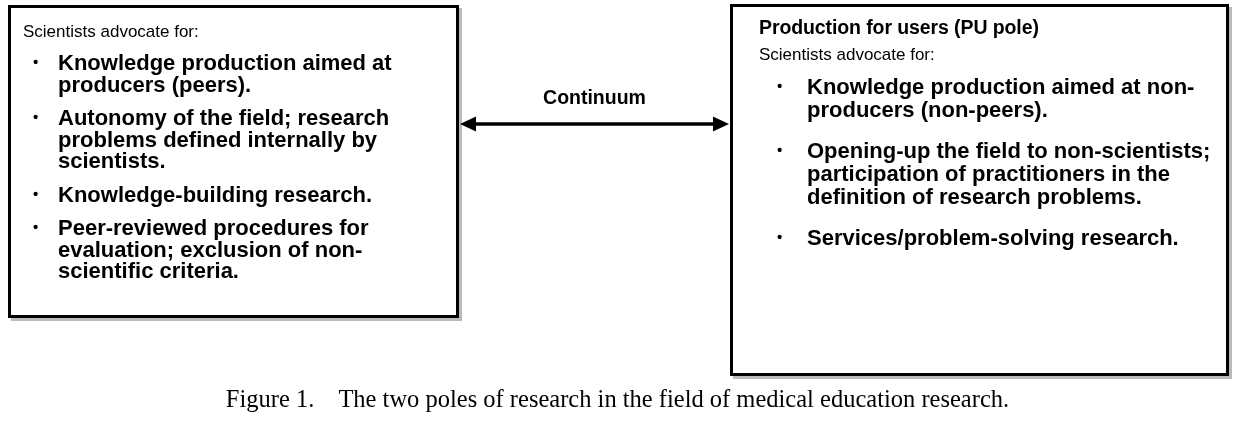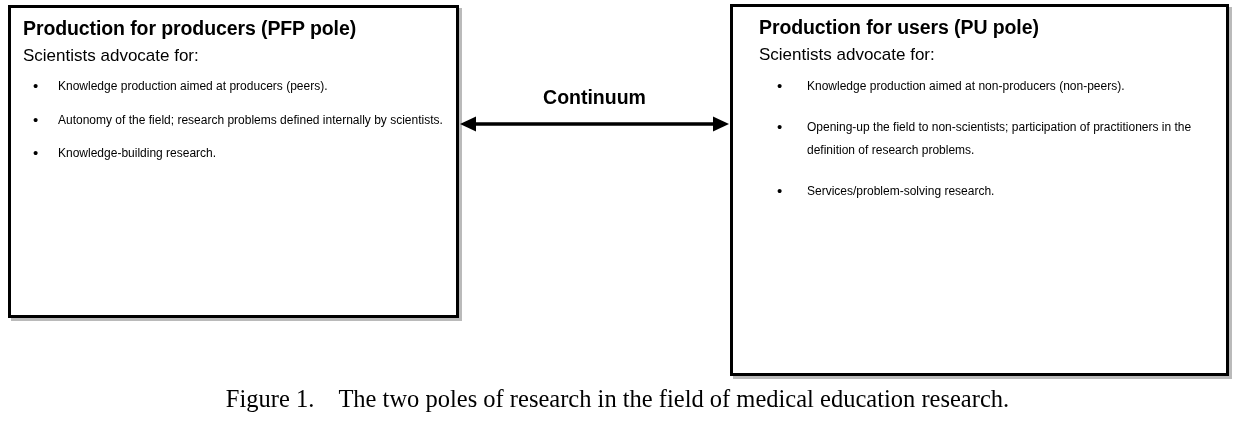--- a/index.html
+++ b/index.html
@@ -52,23 +52,24 @@
     margin: 4px 0 10px 0;
   }
 
   ul.bullets {
     list-style: none;
     margin: 0;
     padding: 0;
   }
   ul.bullets > li {
     position: relative;
-    font-size: 12px;
+    font-size: 22px;
     padding-left: 35px;
     margin-bottom: 13px;
+    font-weight: bold;
   }
   ul.bullets > li::before {
     content: "\2022";
     position: absolute;
     left: 10px;
     top: -1px;
     font-size: 15px;
     line-height: inherit;
   }
   #pfp-box ul.bullets > li {
@@ -127,26 +128,26 @@
   }
   #caption-text {
     font-style: normal;
     text-align: center;
   }
 </style>
 </head>
 <body>
 
 <div class="pole-box" id="pfp-box">
-  <div class="box-title">Production for producers (PFP pole)</div>
   <div class="box-intro">Scientists advocate for:</div>
   <ul class="bullets">
     <li>Knowledge production aimed at producers (peers).</li>
     <li>Autonomy of the field; research problems defined internally by scientists.</li>
     <li>Knowledge-building research.</li>
+    <li>Peer-reviewed procedures for evaluation; exclusion of non-scientific criteria.</li>
   </ul>
 </div>
 
 <div id="continuum">
   <div id="continuum-label">Continuum</div>
   <svg id="continuum-arrow" viewBox="0 0 271 24" preserveAspectRatio="none">
     <line x1="13" y1="12" x2="258" y2="12" stroke="#000000" stroke-width="3.5"></line>
     <polygon points="1,12 17,4.5 17,19.5" fill="#000000"></polygon>
     <polygon points="270,12 254,4.5 254,19.5" fill="#000000"></polygon>
   </svg>

